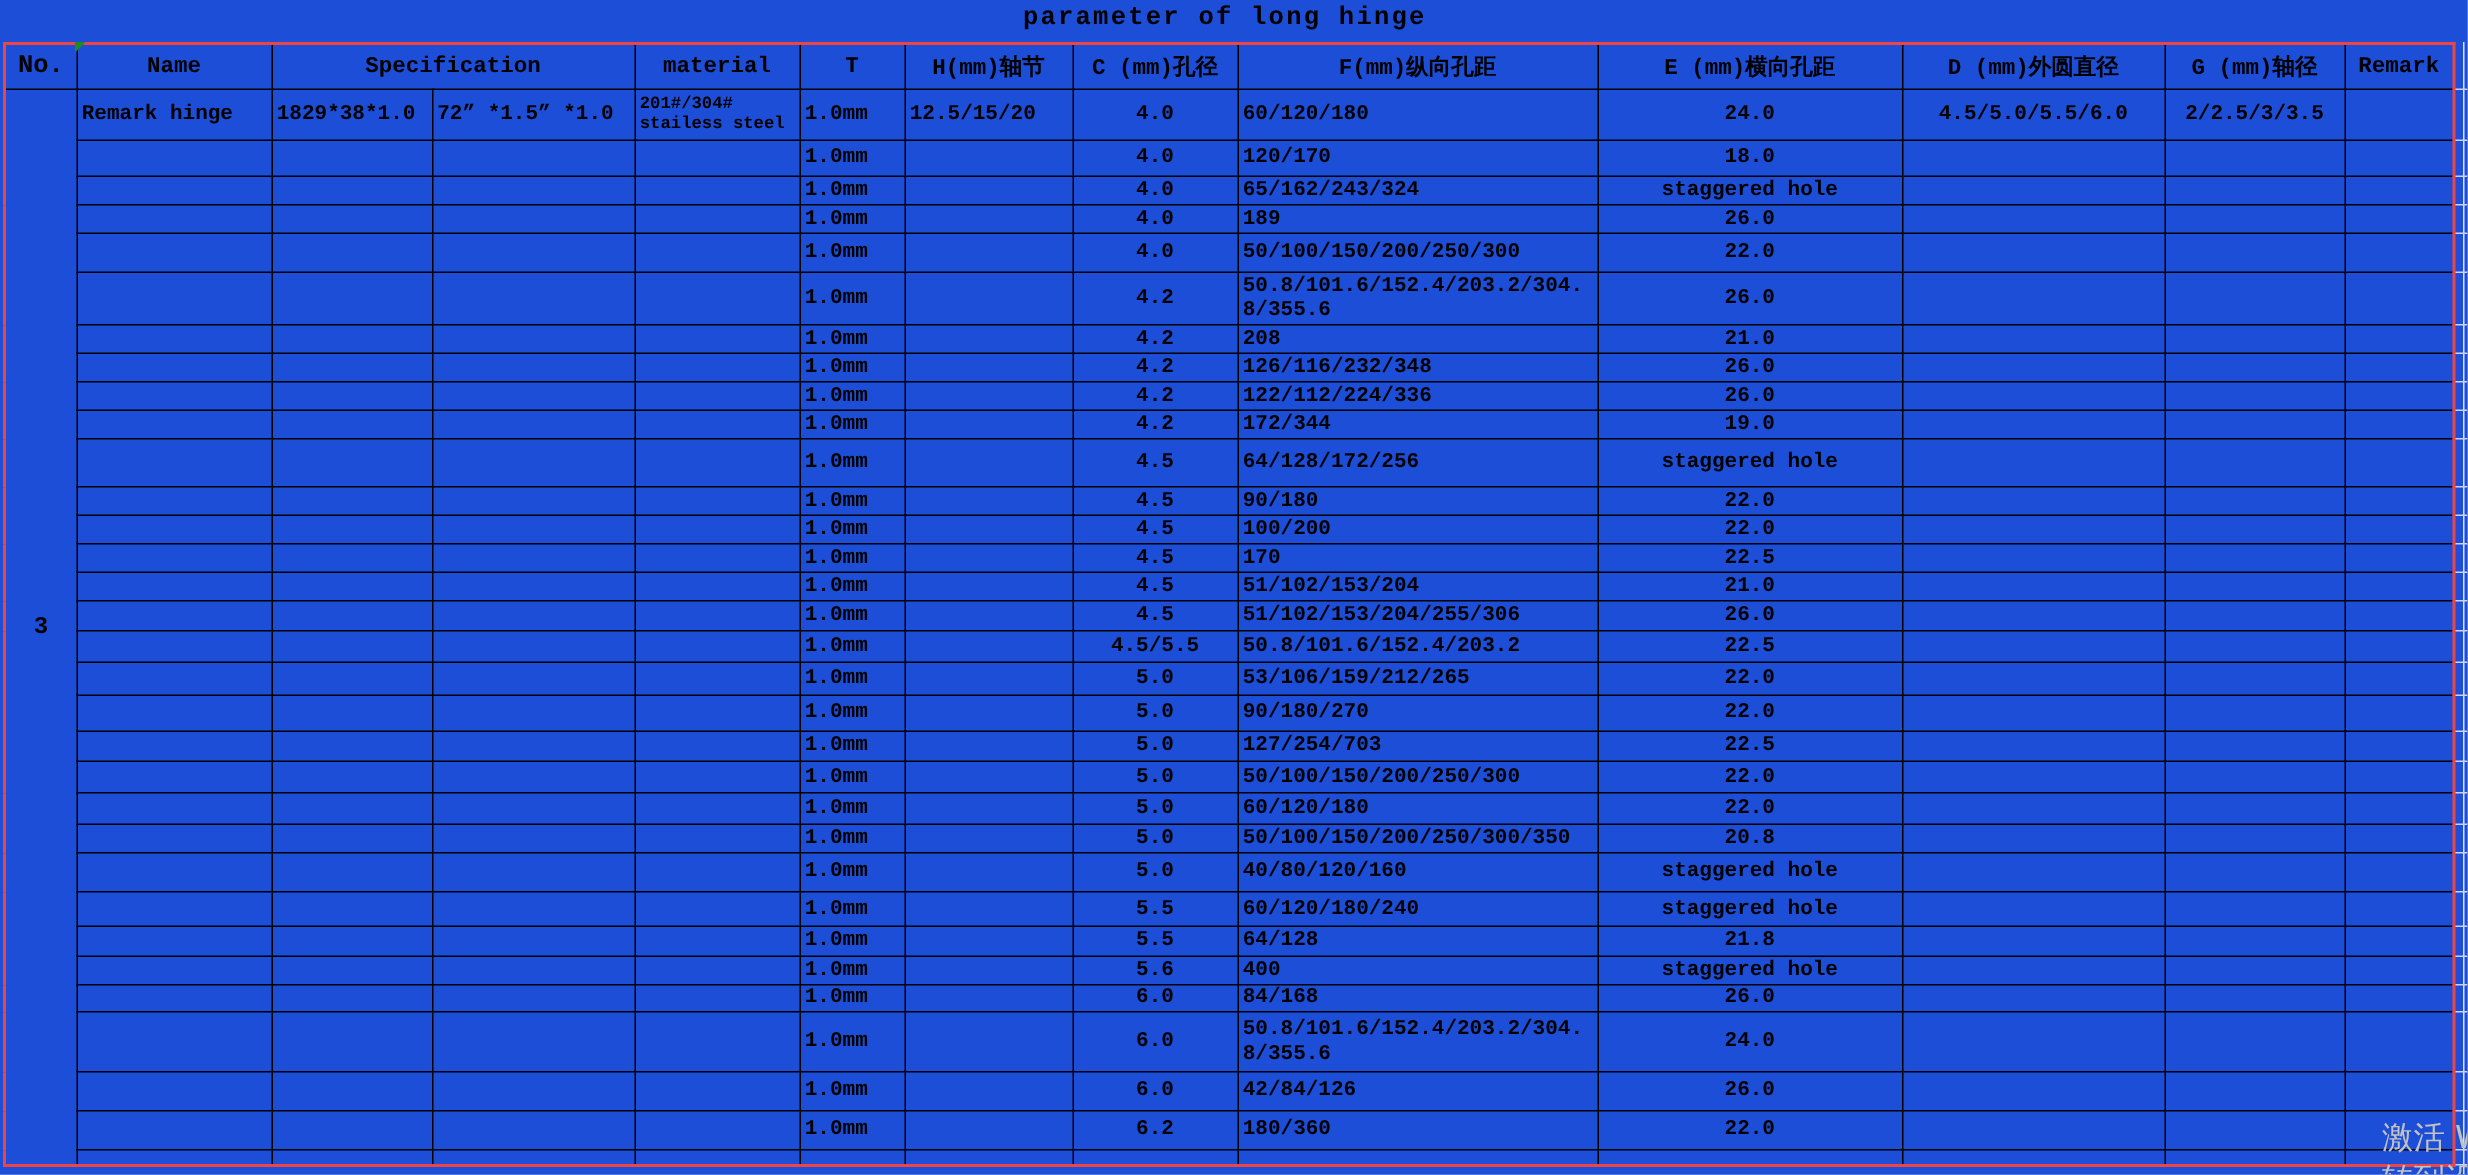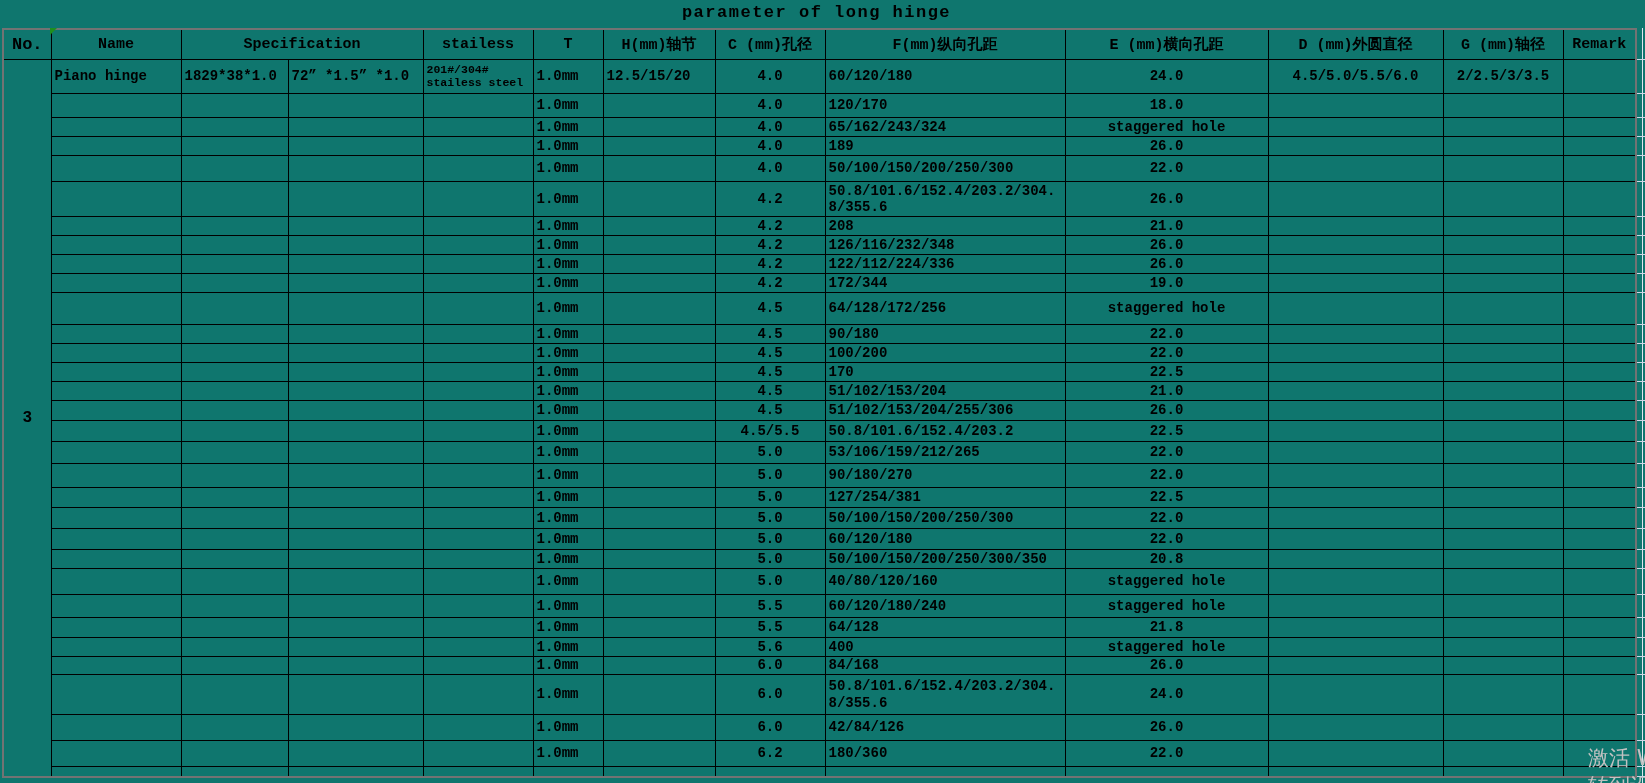--- a/index.html
+++ b/index.html
@@ -1,23 +1,23 @@
 <!DOCTYPE html>
 <html><head>
 <meta charset="utf-8">
 <style>
   html,body{margin:0;padding:0;}
-  #page{position:relative;width:1645px;height:783px;background:#0f766e;overflow:hidden;
+  #page{position:relative;width:1645px;height:783px;background:#1d4ed8;overflow:hidden;
         font-family:"Liberation Mono","DejaVu Sans Mono",monospace;color:#000;}
   .title{position:absolute;top:3px;left:0;width:1633px;text-align:center;
          font-size:17px;font-weight:700;letter-spacing:1.5px;}
   table{position:absolute;top:28px;left:2px;border-collapse:collapse;table-layout:fixed;
         width:1633px;font-size:14px;font-weight:700;}
   th,td{border:1px solid #000;padding:0 3px;vertical-align:middle;overflow:hidden;}
-  table{border:2px solid #737373;}
+  table{border:2px solid #ef4444;}
   thead th{height:29px;font-size:15px;font-weight:700;text-align:center;border-bottom:1.5px solid #000;}
   th.no-h{font-size:17px;}
   td{line-height:1.15;}
   td.c0,td.c1,td.c2,td.c3,td.c4,td.c5,td.c7{text-align:left;}
   td.c6,td.c8,td.c9,td.c10,td.c11{text-align:center;}
   td.c7{word-break:break-all;}
   td.c3{font-size:11.5px;white-space:pre-line;line-height:1.1;}
   td.no-cell{text-align:center;font-size:16px;}
   tr.partial td{border-bottom:none;}
   .flag-triangle{position:absolute;top:28px;left:50px;width:0;height:0;
@@ -47,35 +47,35 @@
         <col style="width: 203px;">
         <col style="width: 175px;">
         <col style="width: 120px;">
         <col style="width: 73px;">
       </colgroup>
       <thead>
         <tr>
           <th class="no-h">No.</th>
           <th>Name</th>
           <th colspan="2">Specification</th>
-          <th>stailess</th>
+          <th>material</th>
           <th>T</th>
           <th>H(mm)轴节</th>
           <th>C (mm)孔径</th>
           <th>F(mm)纵向孔距</th>
           <th>E (mm)横向孔距</th>
           <th>D (mm)外圆直径</th>
           <th>G (mm)轴径</th>
           <th>Remark</th>
         </tr>
       </thead>
       <tbody>
         <tr class="" style="height: 34px;">
           <td rowspan="32" class="no-cell">3</td>
-          <td class="c0">Piano hinge</td>
+          <td class="c0">Remark hinge</td>
           <td class="c1">1829*38*1.0</td>
           <td class="c2">72” *1.5” *1.0</td>
           <td class="c3">201#/304#
 stailess steel</td>
           <td class="c4">1.0mm</td>
           <td class="c5">12.5/15/20</td>
           <td class="c6">4.0</td>
           <td class="c7">60/120/180</td>
           <td class="c8">24.0</td>
           <td class="c9">4.5/5.0/5.5/6.0</td>
@@ -335,21 +335,21 @@
           <td class="c11"></td>
         </tr>
         <tr class="" style="height: 20px;">
           <td class="c0"></td>
           <td class="c1"></td>
           <td class="c2"></td>
           <td class="c3"></td>
           <td class="c4">1.0mm</td>
           <td class="c5"></td>
           <td class="c6">5.0</td>
-          <td class="c7">127/254/381</td>
+          <td class="c7">127/254/703</td>
           <td class="c8">22.5</td>
           <td class="c9"></td>
           <td class="c10"></td>
           <td class="c11"></td>
         </tr>
         <tr class="" style="height: 21px;">
           <td class="c0"></td>
           <td class="c1"></td>
           <td class="c2"></td>
           <td class="c3"></td>

